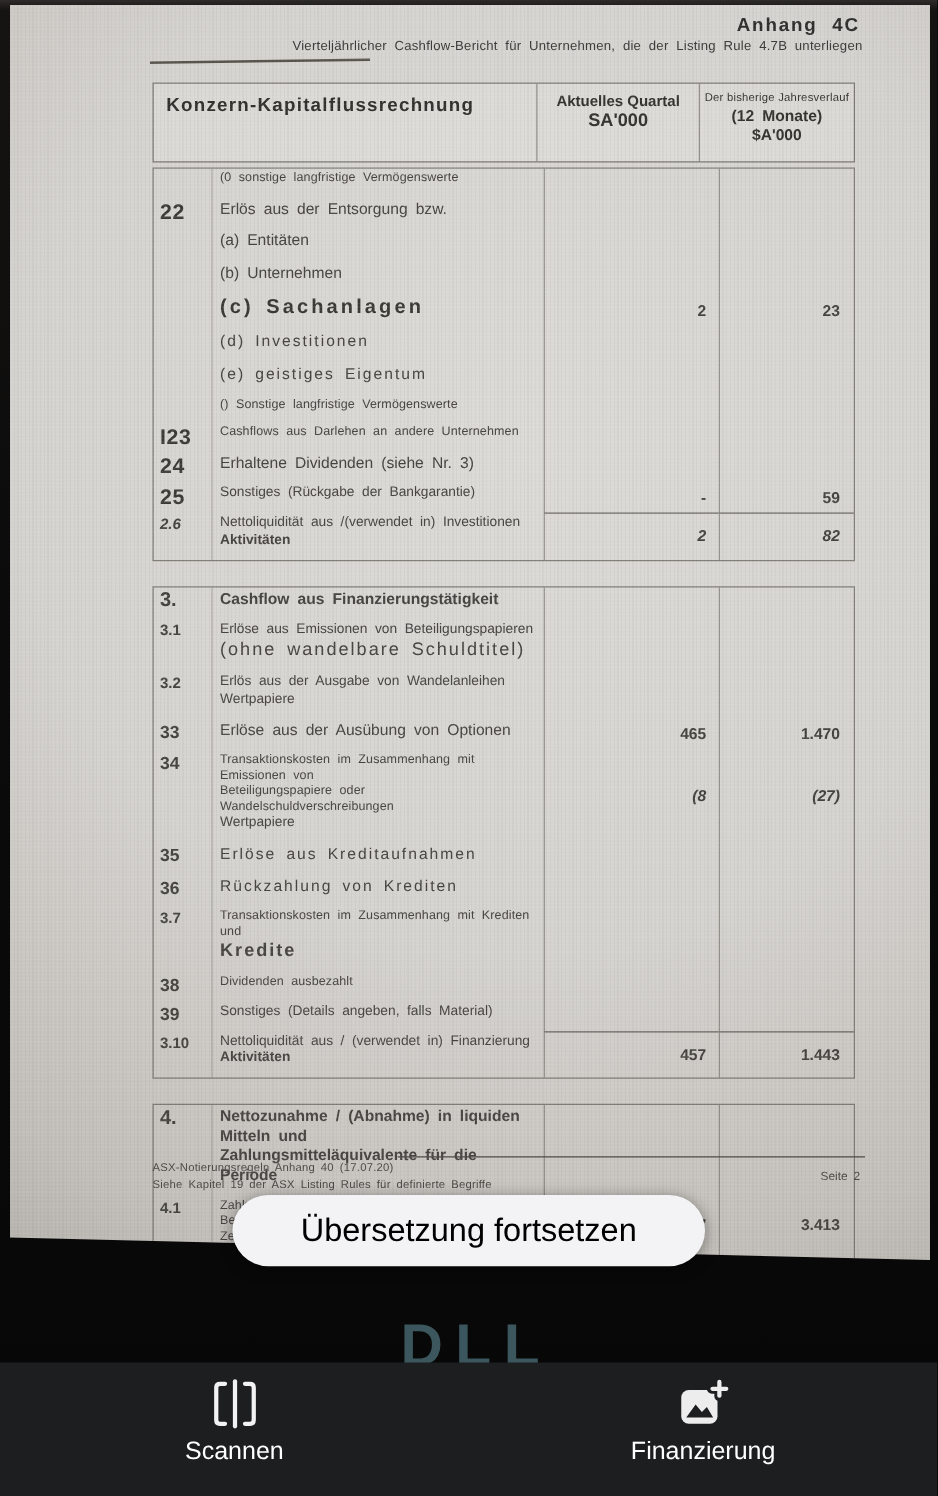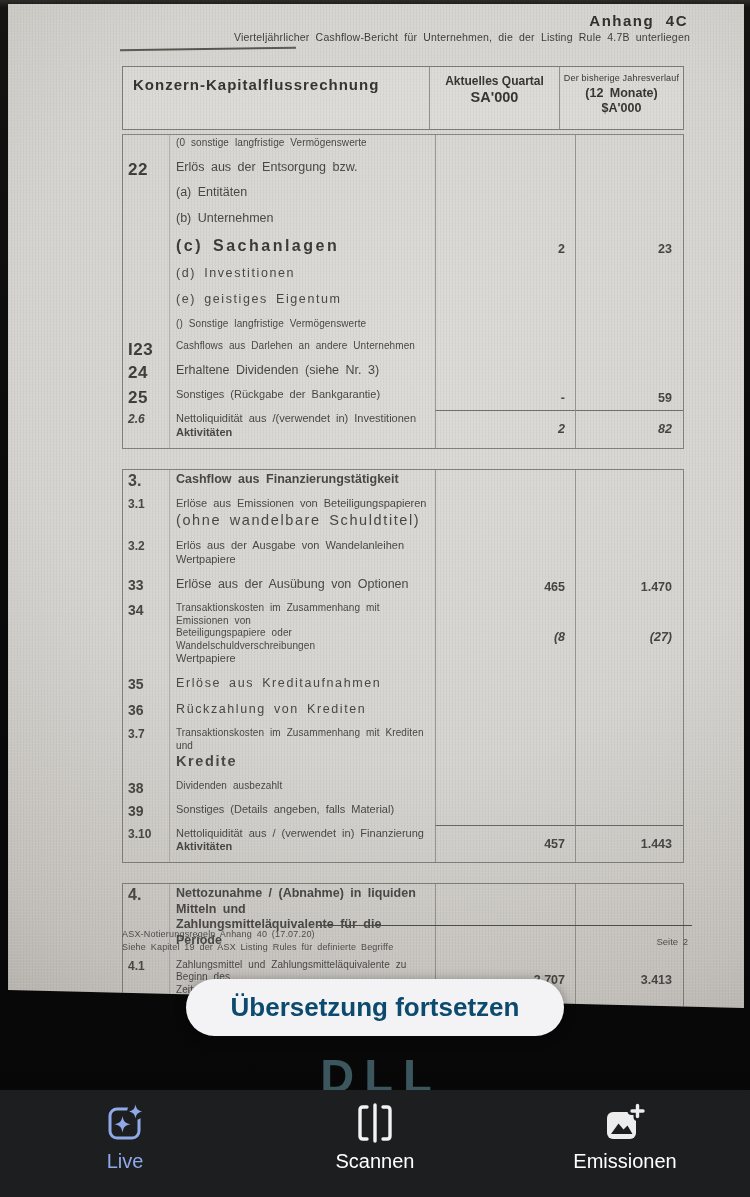--- a/index.html
+++ b/index.html
@@ -80,24 +80,24 @@
   .docfooter .topline{position:absolute;left:196px;right:-4px;top:3px;height:1px;
     background:#4f4d48;}
   .docfooter .f1{display:block;padding-top:7px;letter-spacing:.2px;}
   .docfooter .f2{display:block;padding-top:3px;letter-spacing:.2px;}
   .docfooter .pg{position:absolute;right:0;top:14px;font-size:9.5px;word-spacing:2px;}
 
   
   .dell{position:absolute;left:0;right:0;top:1048px;height:44px;overflow:hidden;
     text-align:center;font-size:47px;font-weight:700;letter-spacing:10px;
     color:#3c565e;z-index:1;margin-left:12px;}
-  .pill{position:absolute;left:186px;top:979px;width:378px;height:57px;
+  .pill{position:absolute;left:186px;top:956px;width:378px;height:57px;
     border-radius:28.5px;background:#f3f3f5;border:none;z-index:2;
-    font-family:"Liberation Sans", sans-serif;font-size:26px;font-weight:700;
-    color:#0c4a6e;display:flex;align-items:center;justify-content:center;
+    font-family:"Liberation Sans", sans-serif;font-size:26px;font-weight:400;
+    color:#000000;display:flex;align-items:center;justify-content:center;
     box-shadow:0 2px 12px rgba(0,0,0,.4);cursor:pointer;}
   .toolbar{position:absolute;left:0;right:0;bottom:0;height:107px;
     background:#1d1e20;display:flex;z-index:3;}
   .tab{flex:1;display:flex;flex-direction:column;align-items:center;
     justify-content:flex-start;padding-top:12px;cursor:pointer;background:none;border:none;}
   .tab .icn{height:42px;display:flex;align-items:center;justify-content:center;}
   .tab .lbl{margin-top:6px;font-size:20px;color:#ffffff;font-family:"Liberation Sans", sans-serif;}
   .tab.active .lbl{color:#8fa9e9;}
 </style>
 </head>
@@ -474,31 +474,20 @@
       <span class="f2">Siehe Kapitel 19 der ASX Listing Rules für definierte Begriffe</span>
       <span class="pg">Seite 2</span>
     </div>
   </div>
 
   <div class="dell">DLL</div>
 
   <button class="pill">Übersetzung fortsetzen</button>
 
   <nav class="toolbar">
-    <button class="tab active">
-      <span class="icn">
-        <svg width="42" height="42" viewBox="0 0 42 42">
-          <rect x="6" y="7" width="29" height="29" rx="7" fill="none" stroke="#8fa9e9" stroke-width="3"></rect>
-          <circle cx="31.5" cy="9.5" r="8.5" fill="#1d1e20"></circle>
-          <path d="M31.5 2.5 C32.4 7 33.5 8.1 38 9.5 C33.5 10.9 32.4 12 31.5 16.5 C30.6 12 29.5 10.9 25 9.5 C29.5 8.1 30.6 7 31.5 2.5 Z" fill="#8fa9e9"></path>
-          <path d="M18.5 14 C19.6 19.5 20.9 20.9 26.5 22.2 C20.9 23.5 19.6 24.9 18.5 30.5 C17.4 24.9 16.1 23.5 10.5 22.2 C16.1 20.9 17.4 19.5 18.5 14 Z" fill="#8fa9e9"></path>
-        </svg>
-      </span>
-      <span class="lbl">Live</span>
-    </button>
     <button class="tab">
       <span class="icn">
         <svg width="42" height="42" viewBox="0 0 42 42">
           <path d="M13 5 H9 Q6 5 6 8 V34 Q6 37 9 37 H13" fill="none" stroke="#f2f2f2" stroke-width="3.4" stroke-linecap="round"></path>
           <path d="M29 5 H33 Q36 5 36 8 V34 Q36 37 33 37 H29" fill="none" stroke="#f2f2f2" stroke-width="3.4" stroke-linecap="round"></path>
           <line x1="21" y1="3" x2="21" y2="39" stroke="#f2f2f2" stroke-width="3.4" stroke-linecap="round"></line>
         </svg>
       </span>
       <span class="lbl">Scannen</span>
     </button>
@@ -506,17 +495,17 @@
       <span class="icn">
         <svg width="42" height="42" viewBox="0 0 42 42">
           <rect x="3" y="10" width="29" height="27" rx="6" fill="#ededed"></rect>
           <polygon points="7,32 14.5,21.5 19.5,27.5 23.5,23.5 28.5,32" fill="#1d1e20"></polygon>
           <line x1="33.5" y1="3" x2="33.5" y2="15" stroke="#1d1e20" stroke-width="8" stroke-linecap="round"></line>
           <line x1="27.5" y1="9" x2="39.5" y2="9" stroke="#1d1e20" stroke-width="8" stroke-linecap="round"></line>
           <line x1="33.5" y1="3.5" x2="33.5" y2="14.5" stroke="#ededed" stroke-width="3.4" stroke-linecap="round"></line>
           <line x1="28" y1="9" x2="39" y2="9" stroke="#ededed" stroke-width="3.4" stroke-linecap="round"></line>
         </svg>
       </span>
-      <span class="lbl">Emissionen</span>
+      <span class="lbl">Finanzierung</span>
     </button>
   </nav>
 
 </div>
 
 </body></html>

